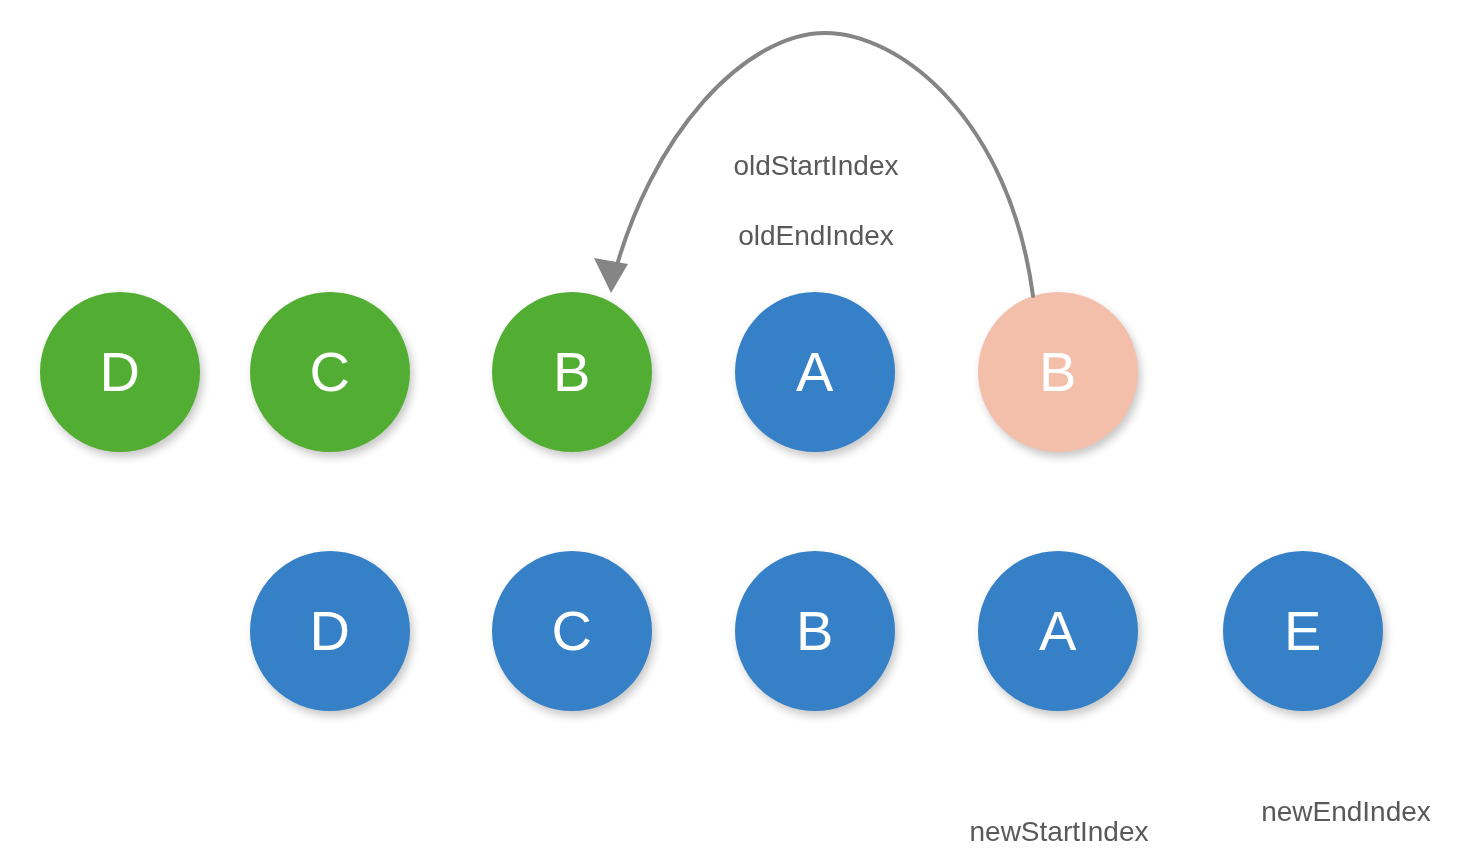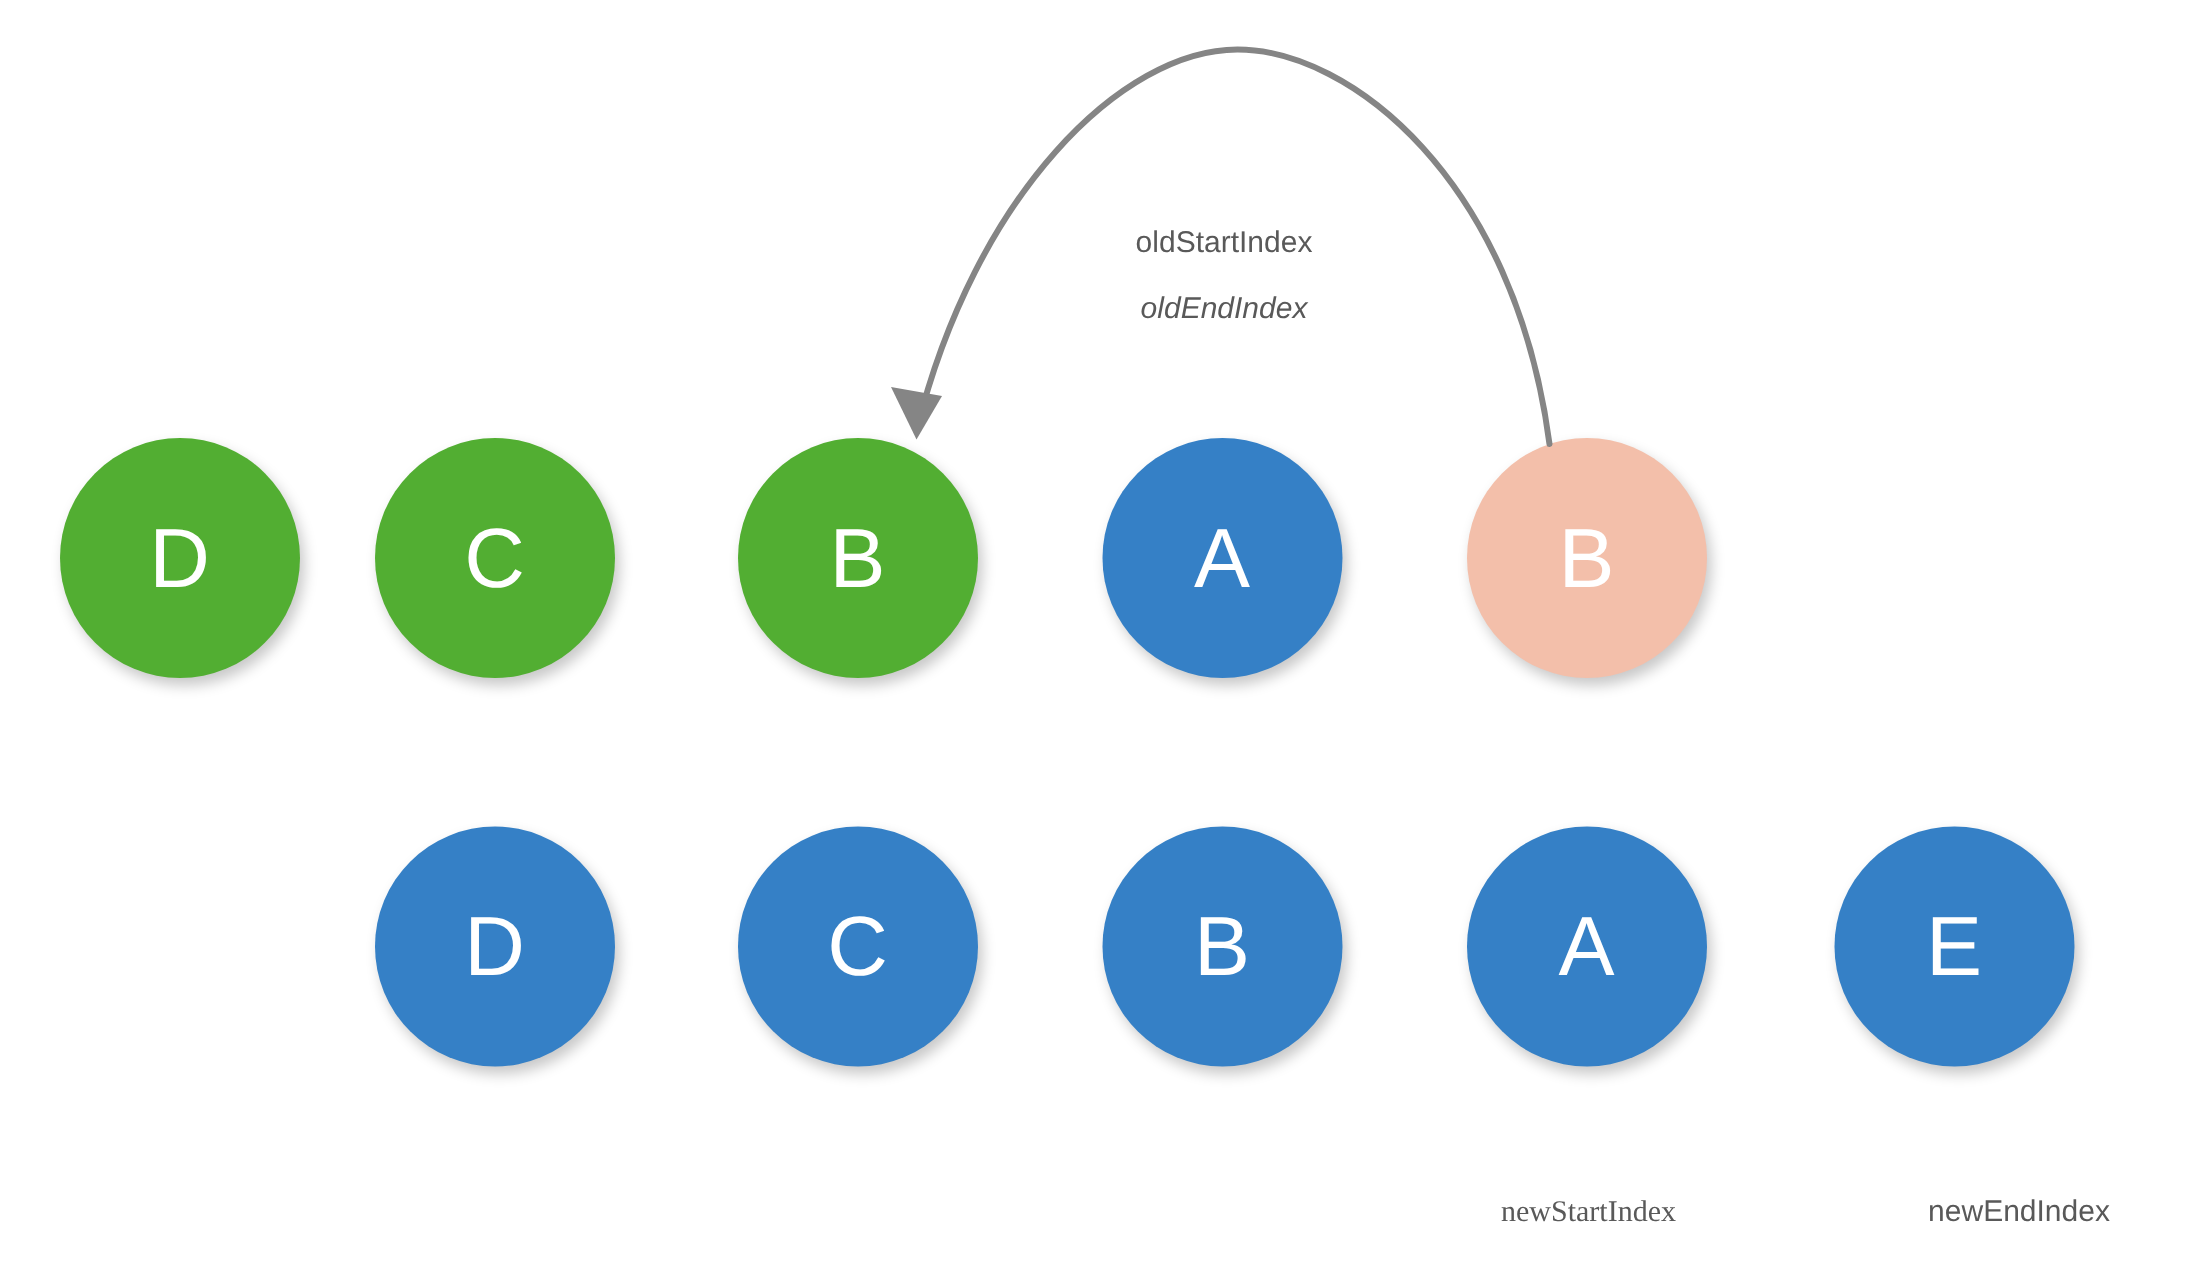--- a/index.html
+++ b/index.html
@@ -39,21 +39,21 @@
     user-select: none;
   }
   .node.green  { background: #52AE32; }
   .node.blue   { background: #3580C6; }
   .node.pink   { background: #F3BFAA; }
 
   
   .caption {
     position: absolute;
     color: #595959;
-    font-size: 20px;
+    font-size: 28px;
     font-weight: 400;
     white-space: nowrap;
     line-height: 1;
     user-select: none;
   }
   .caption.center {
     transform: translateX(-50%);
   }
 
   
@@ -102,23 +102,23 @@
       <div class="node blue" style="left: 978px; top: 551px;">
         <span class="node-label">A</span>
       </div>
       <div class="node blue" style="left: 1223px; top: 551px;">
         <span class="node-label">E</span>
       </div>
     </div>
 
   <div class="caption center" style="left:816px; top:152px;">oldStartIndex</div>
 
-  <div class="caption center" style="left:816px; top:196px;font-style:italic;">oldEndIndex</div>
+  <div class="caption center" style="left:816px; top:222px;">oldEndIndex</div>
 
-  <div class="caption center" style="left:1059px; top:798px;font-family:Liberation Serif, serif;">newStartIndex</div>
+  <div class="caption center" style="left:1059px; top:818px;">newStartIndex</div>
 
   <div class="caption center" style="left:1346px; top:798px;">newEndIndex</div>
 
   <svg id="arrow-layer" viewBox="0 0 1462 858">
     <path id="arrow-path" fill="none" stroke-linecap="round" d="M 1033 296 C 1010 120 900 33 825 33 C 748 33 650 130 611 287" stroke="#858585" stroke-width="4"></path>
     <polygon id="arrow-head" points="611,293 594,258 628,264" fill="#858585"></polygon>
   </svg>
 
 </div>
 

